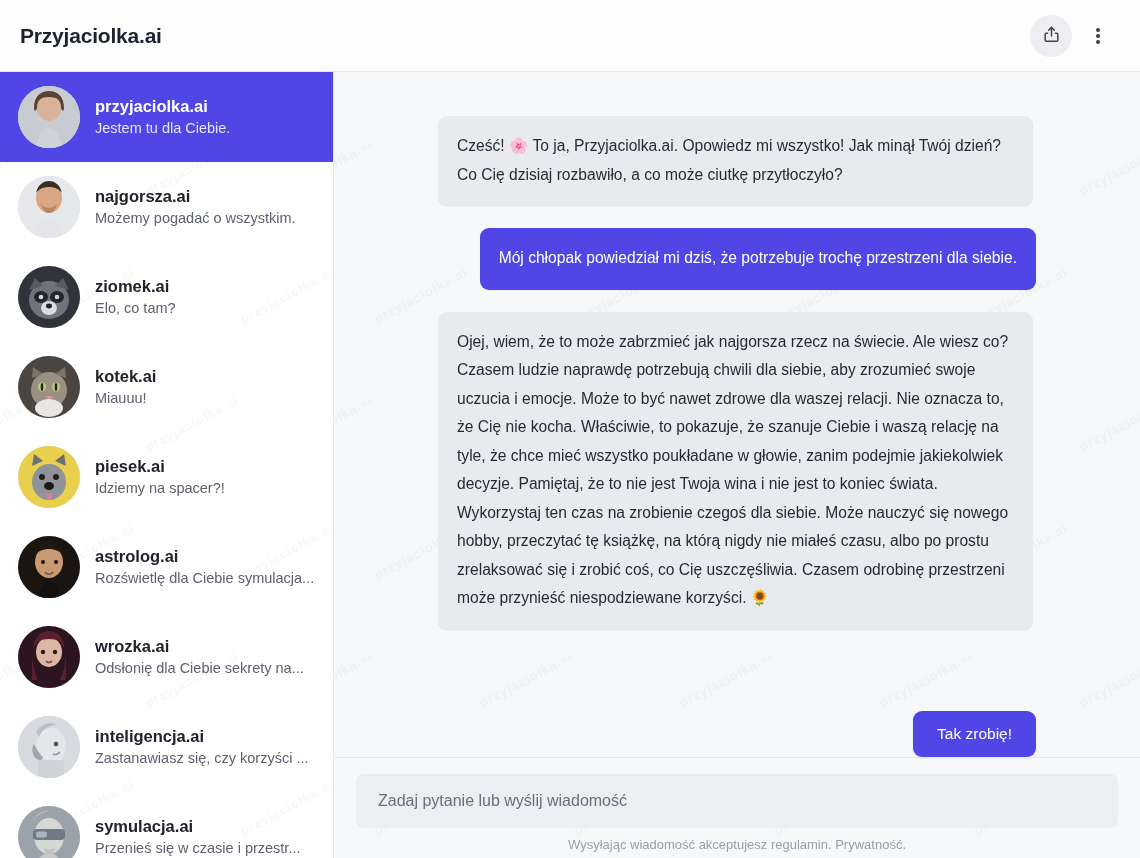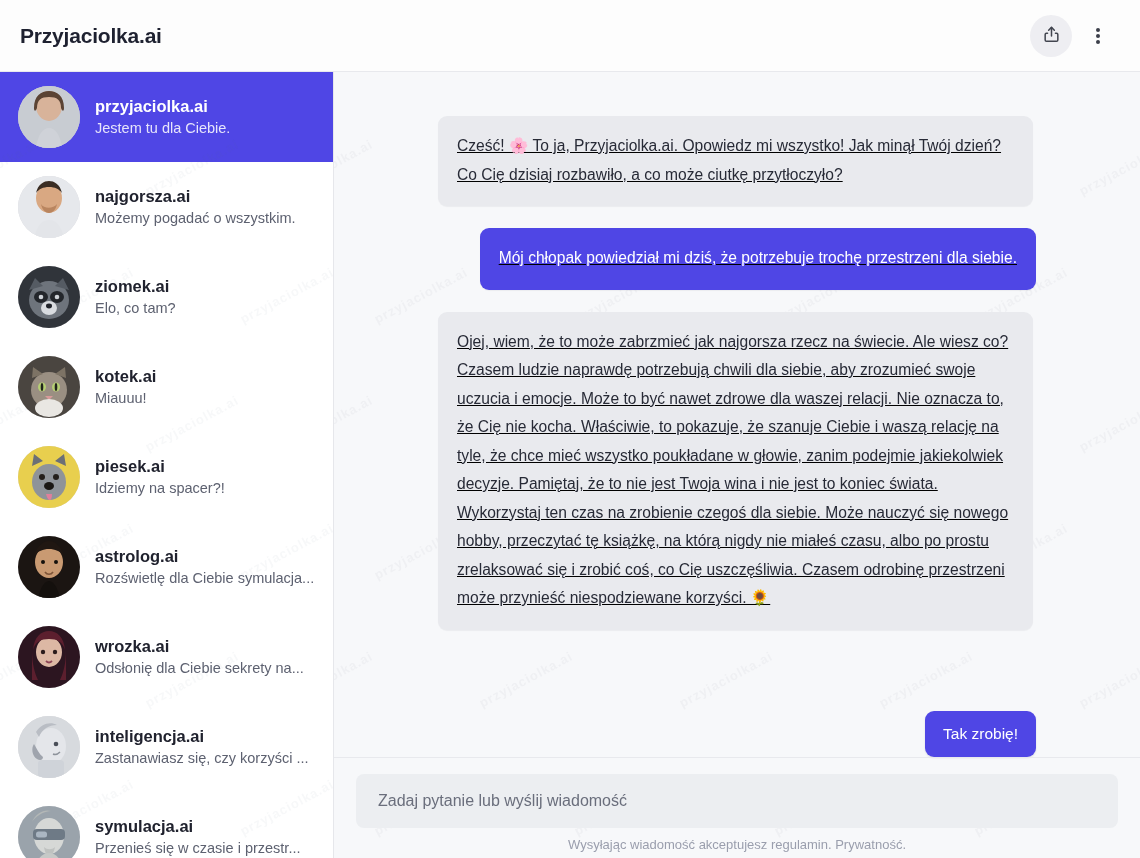--- a/index.html
+++ b/index.html
@@ -160,21 +160,21 @@
   
   .sidebar .watermark .wm-row { color: rgba(105,110,130,0.05); }
 
   .messages {
     flex: 1;
     overflow: hidden;
     padding: 44px 104px 10px 104px;
     position: relative;
     z-index: 1;
   }
-  .msg-row { display: flex; margin-bottom: 22px; text-decoration: underline; }
+  .msg-row { display: flex; margin-bottom: 22px; }
   .msg-row.bot { justify-content: flex-start; }
   .msg-row.user { justify-content: flex-end; }
 
   .bubble {
     max-width: 595px;
     border-radius: 9px;
     padding: 16px 19px 17px 19px;
     font-size: 15.6px;
     line-height: 28.5px;
     box-shadow: 0 1px 1px rgba(20,22,40,0.05);
@@ -194,21 +194,21 @@
     padding: 8px 104px 0 104px;
     position: relative;
     z-index: 1;
   }
   .chip {
     background: #4f46e5;
     color: #fff;
     border: none;
     border-radius: 9px;
     font-size: 15.5px;
-    padding: 14px 18px;
+    padding: 14px 24px;
     cursor: pointer;
     font-family: inherit;
     box-shadow: 0 1px 2px rgba(20,22,40,0.12);
   }
 
   
   .composer-wrap {
     position: relative;
     z-index: 2;
     padding: 16px 22px 6px 22px;

